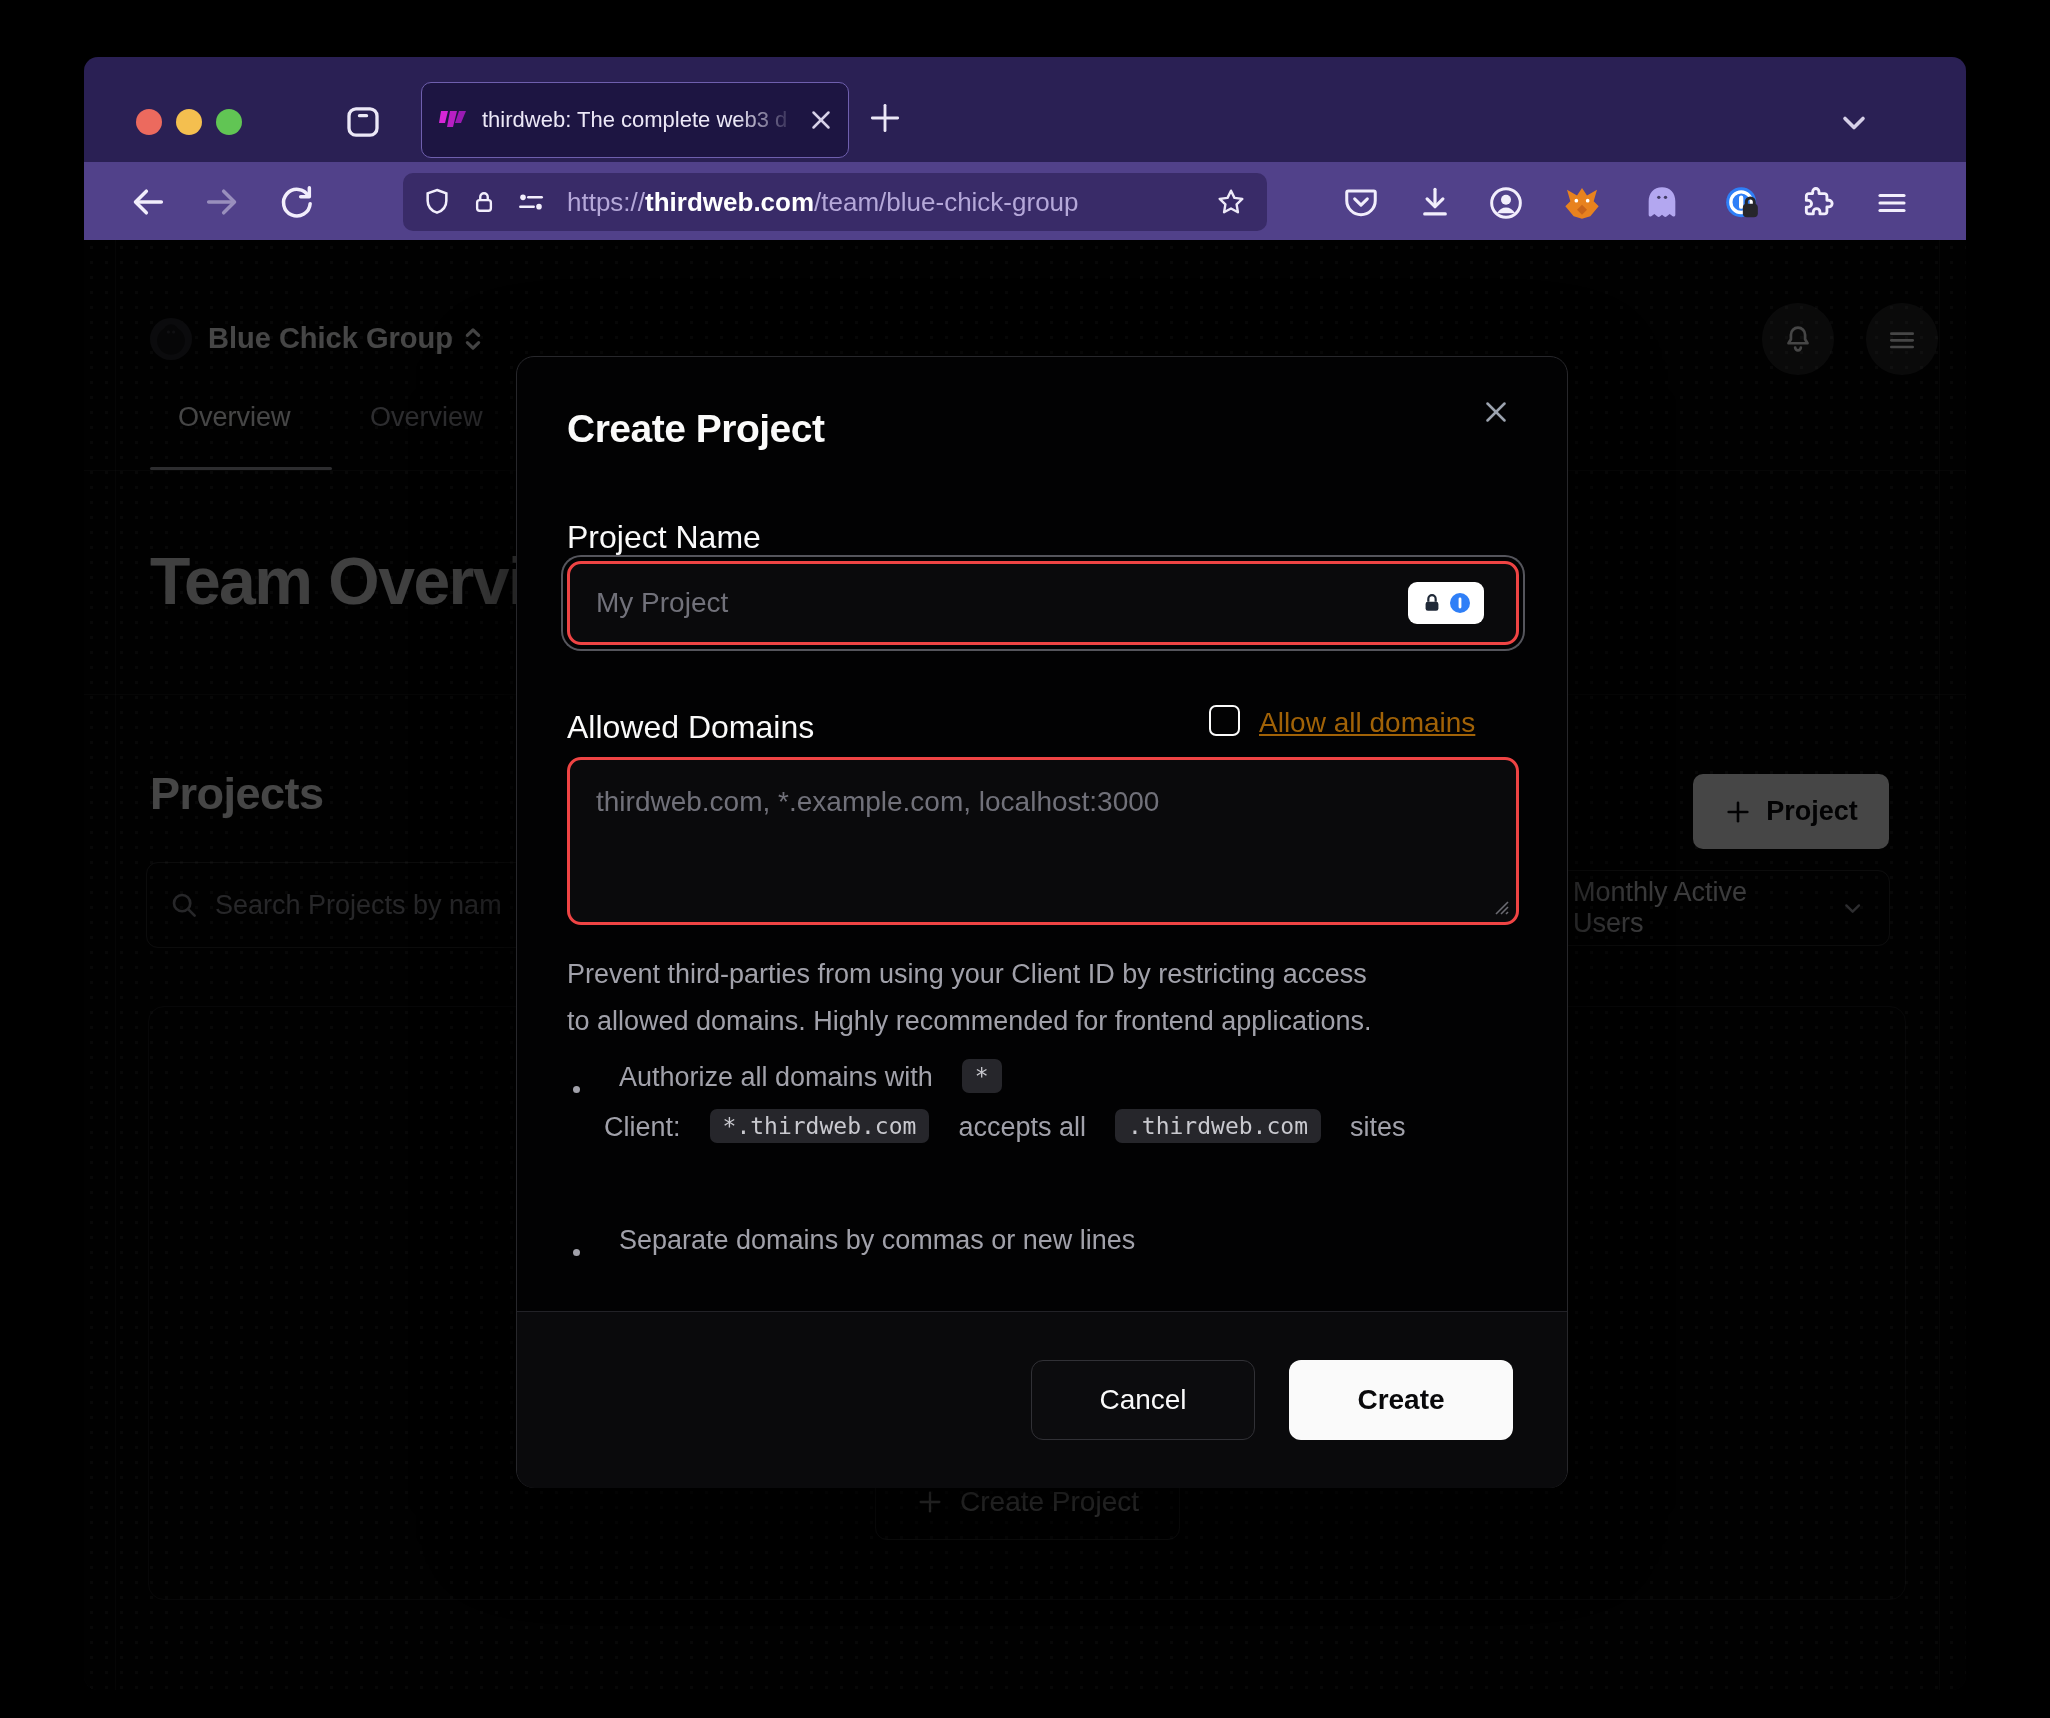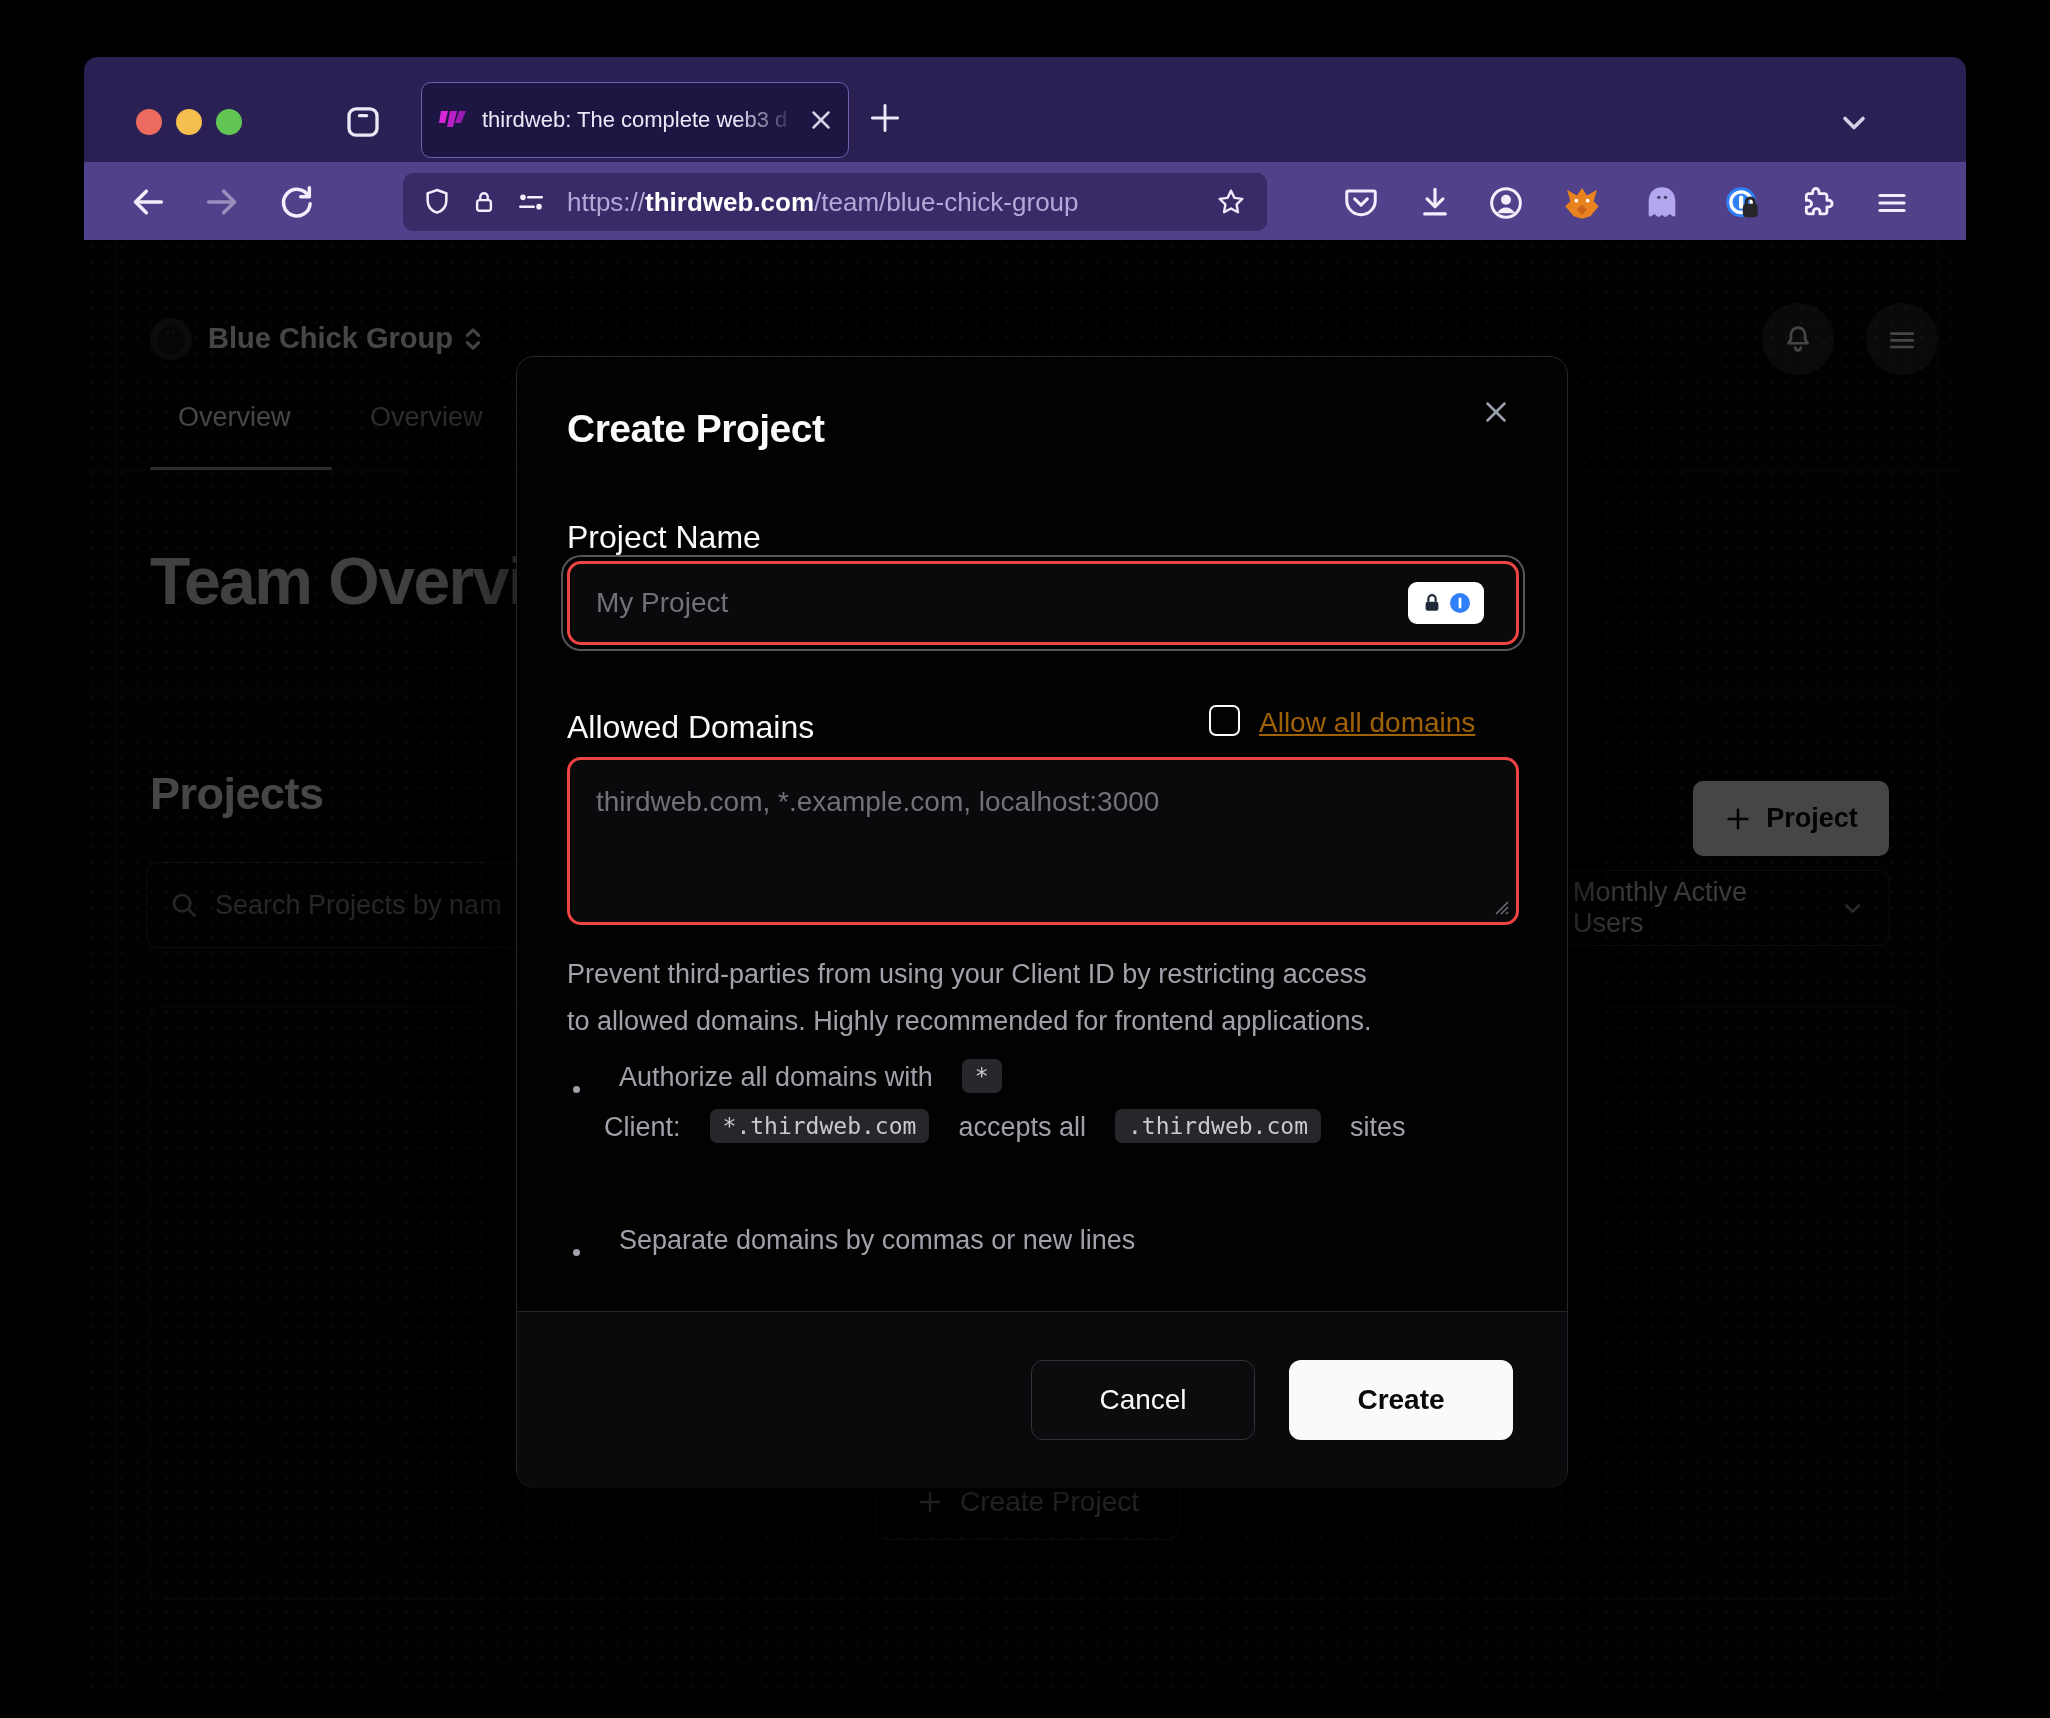--- a/index.html
+++ b/index.html
@@ -260,21 +260,21 @@
       <div class="abs pg-txt" style="left:94px;top:162px;font-size:27px;">Overview</div>
       <div class="abs" style="left:286px;top:162px;font-size:27px;color:#a1a1aa;">Overview</div>
       <div class="abs" style="left:66px;top:227px;width:182px;height:3px;background:#a1a1aa;border-radius:2px;"></div>
       <div class="abs" style="left:0;top:230px;width:100%;height:1px;background:rgba(255,255,255,0.07);"></div>
 
       <div class="abs" style="left:66px;top:303px;font-size:66px;font-weight:bold;letter-spacing:-1.5px;color:#e4e4e7;white-space:nowrap;">Team Overview</div>
 
       <div class="abs" style="left:0;top:454px;width:100%;height:1px;background:rgba(255,255,255,0.07);"></div>
 
       <div class="abs pg-txt" style="left:66px;top:528px;font-size:45px;font-weight:bold;letter-spacing:-0.5px;">Projects</div>
-      <div class="abs whitebtn" style="left:1609px;top:534px;width:196px;height:75px;margin-top:7px;">
+      <div class="abs whitebtn" style="left:1609px;top:534px;width:196px;height:75px;">
         <svg width="28" height="28" viewBox="0 0 24 24" stroke="#09090b" stroke-width="2.2" stroke-linecap="round">
           <line x1="12" y1="4" x2="12" y2="20"></line>
             <line x1="4" y1="12" x2="20" y2="12"></line>
         </svg>
         <span>Project</span>
       </div>
 
       <div class="abs searchbox" style="left:62px;top:622px;width:1380px;height:86px;">
         <svg width="30" height="30" viewBox="0 0 24 24" fill="none" stroke="#8b8b92" stroke-width="2.1" stroke-linecap="round">
           <circle cx="10.5" cy="10.5" r="6.5"></circle>

